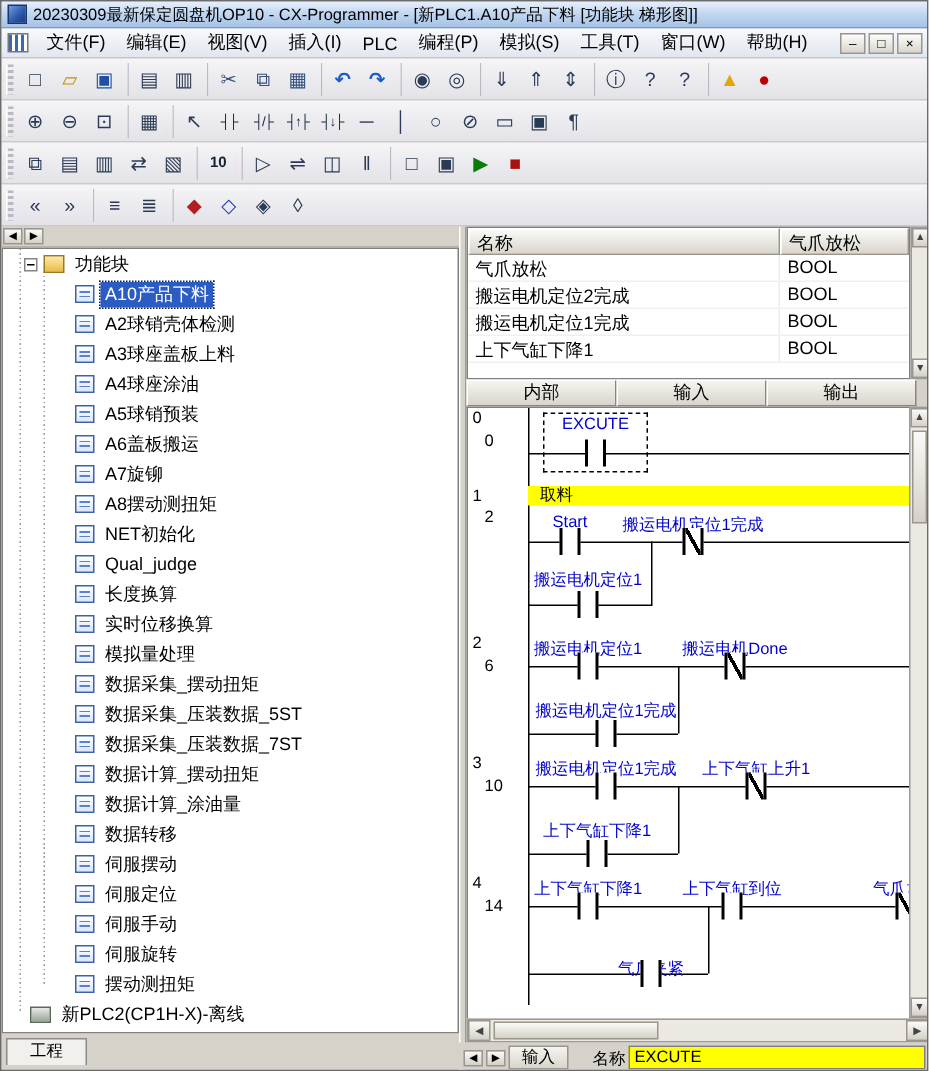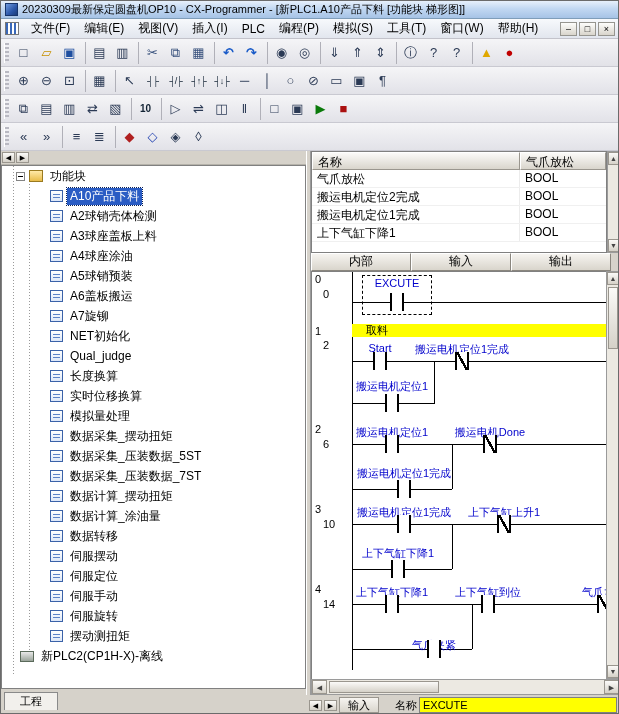--- a/index.html
+++ b/index.html
@@ -109,21 +109,21 @@
   .rung{position:absolute;left:0;width:295px;}
   .rnum{position:absolute;left:3px;top:1px;font-size:11px;}
   .rstep{position:absolute;left:11px;top:16px;font-size:11px;}
   .hline{position:absolute;height:1px;background:#000;}
   .vline{position:absolute;width:1px;background:#000;}
   .contact{position:absolute;width:14px;height:18px;background:#fff;border-left:2px solid #000;border-right:2px solid #000;}
   .contact.nc::after{content:"";position:absolute;left:0;top:0;width:10px;height:18px;
     background:linear-gradient(to top right,transparent 43%,#000 43%,#000 57%,transparent 57%);}
   .clabel{position:absolute;color:#0000cc;white-space:nowrap;transform:translateX(-50%);font-size:11px;}
   .comment-band{position:absolute;left:40px;right:0;top:0;height:13px;background:#ffff00;
-    font-size:11px;line-height:13px;padding-left:14px;color:#000;}
+    font-size:11px;line-height:13px;padding-left:8px;color:#000;}
   .sel-rect{position:absolute;border:1px dashed #000;}
 
   .vscroll{position:absolute;left:605px;top:270px;width:14px;height:408px;background:#ece9e2;border:1px solid #9a9a9a;}
   .vscroll .up{top:0;} .vscroll .down{bottom:0;}
   .v-thumb{position:absolute;left:1px;top:15px;width:10px;height:62px;
     background:linear-gradient(#fbfaf8,#d5d1c8);border:1px solid #9a968e;}
 
   .hscroll-row{position:absolute;left:310px;top:678px;width:309px;height:16px;background:#ece9e2;
     border:1px solid #9a9a9a;display:flex;align-items:stretch;}
   .hs-btn{width:15px;height:100%;background:linear-gradient(#fbfaf8,#d5d1c8);border:1px solid #9a968e;
@@ -391,20 +391,24 @@
       <div class="tree-row item" data-name="tree-item">
         <span class="fb-icon" data-name="function-block-icon"></span>
         <span class="tree-label" data-name="tree-item-label">A6盖板搬运</span>
       </div>
 
       <div class="tree-row item" data-name="tree-item">
         <span class="fb-icon" data-name="function-block-icon"></span>
         <span class="tree-label" data-name="tree-item-label">A7旋铆</span>
       </div>
 
+      <div class="tree-row item" data-name="tree-item">
+        <span class="fb-icon" data-name="function-block-icon"></span>
+        <span class="tree-label" data-name="tree-item-label">A8摆动测扭矩</span>
+      </div>
 
       <div class="tree-row item" data-name="tree-item">
         <span class="fb-icon" data-name="function-block-icon"></span>
         <span class="tree-label" data-name="tree-item-label">NET初始化</span>
       </div>
 
       <div class="tree-row item" data-name="tree-item">
         <span class="fb-icon" data-name="function-block-icon"></span>
         <span class="tree-label" data-name="tree-item-label">Qual_judge</span>
       </div>

